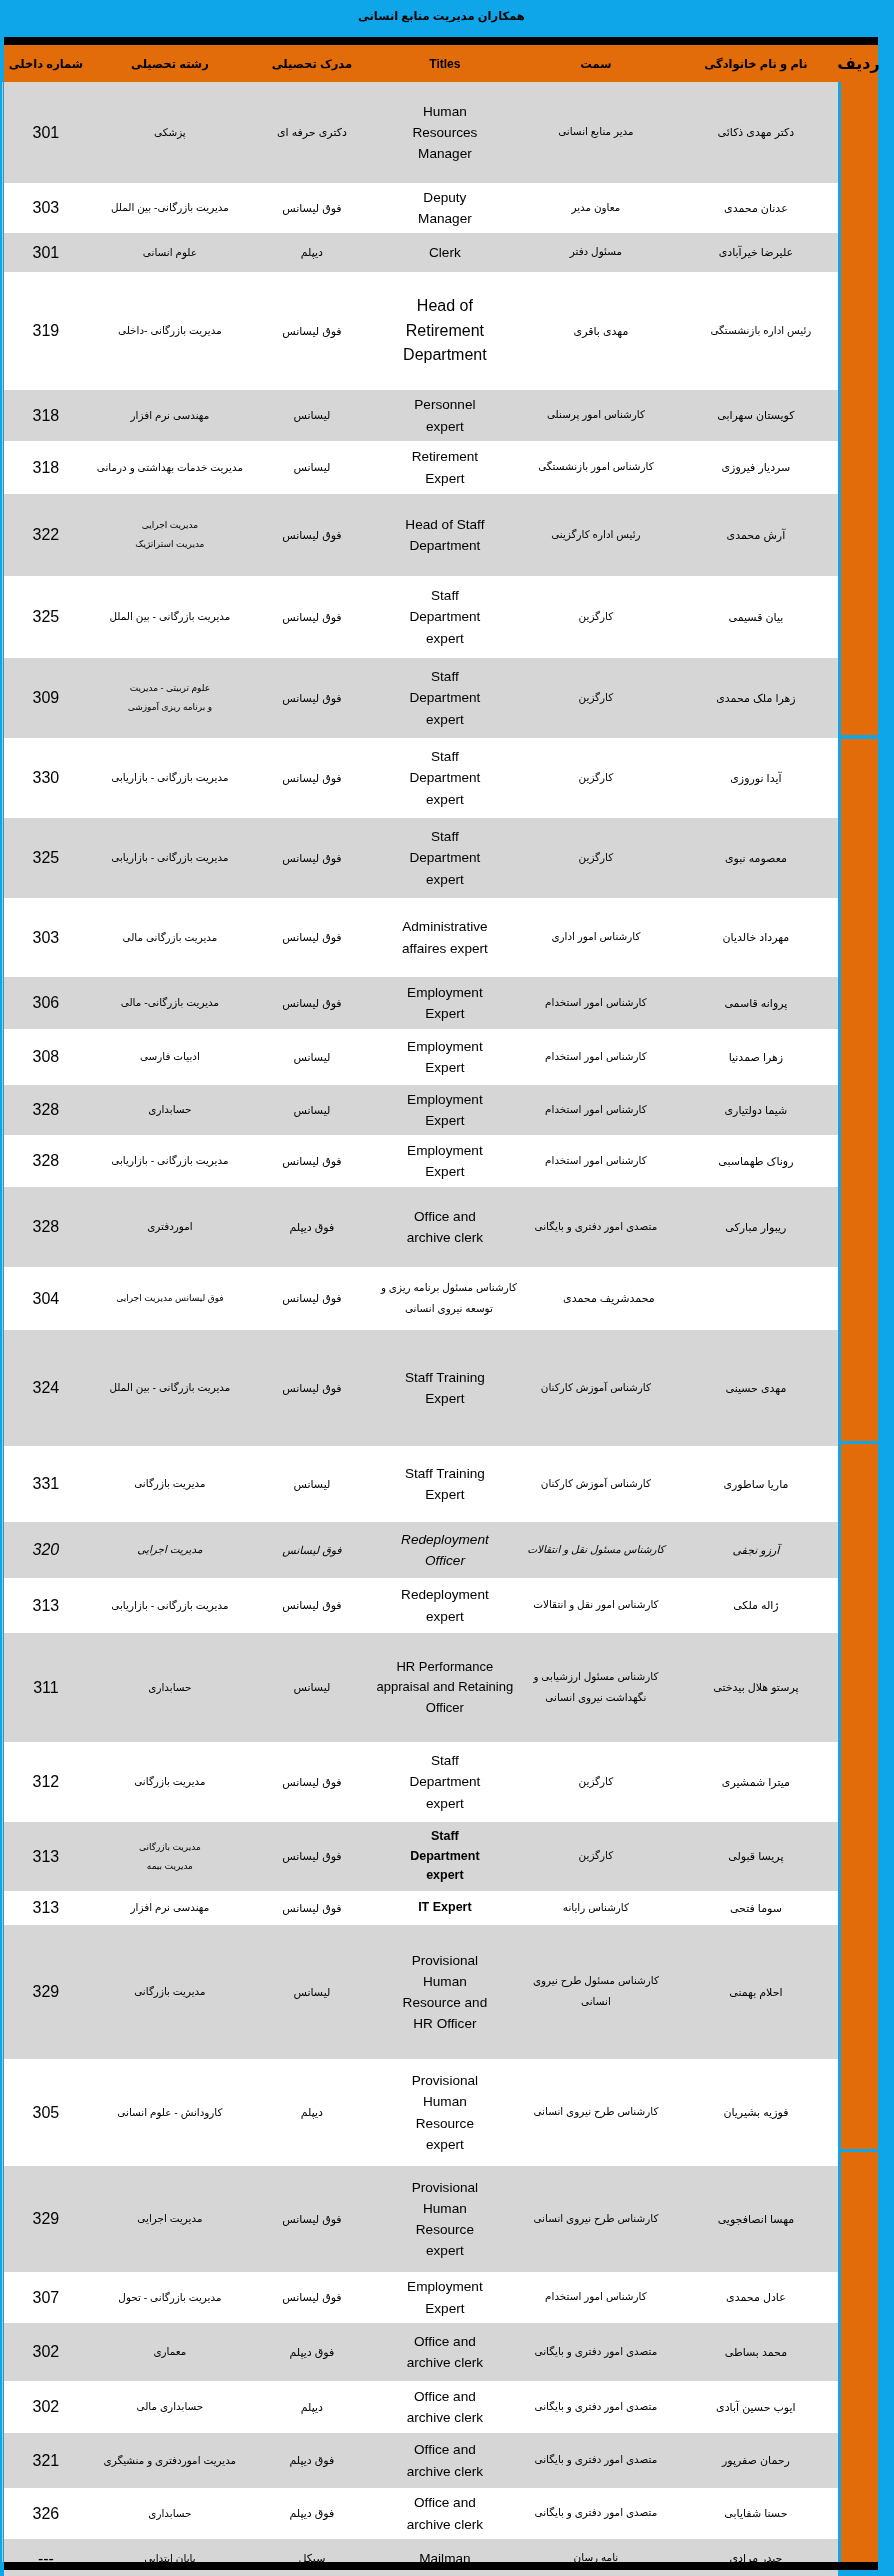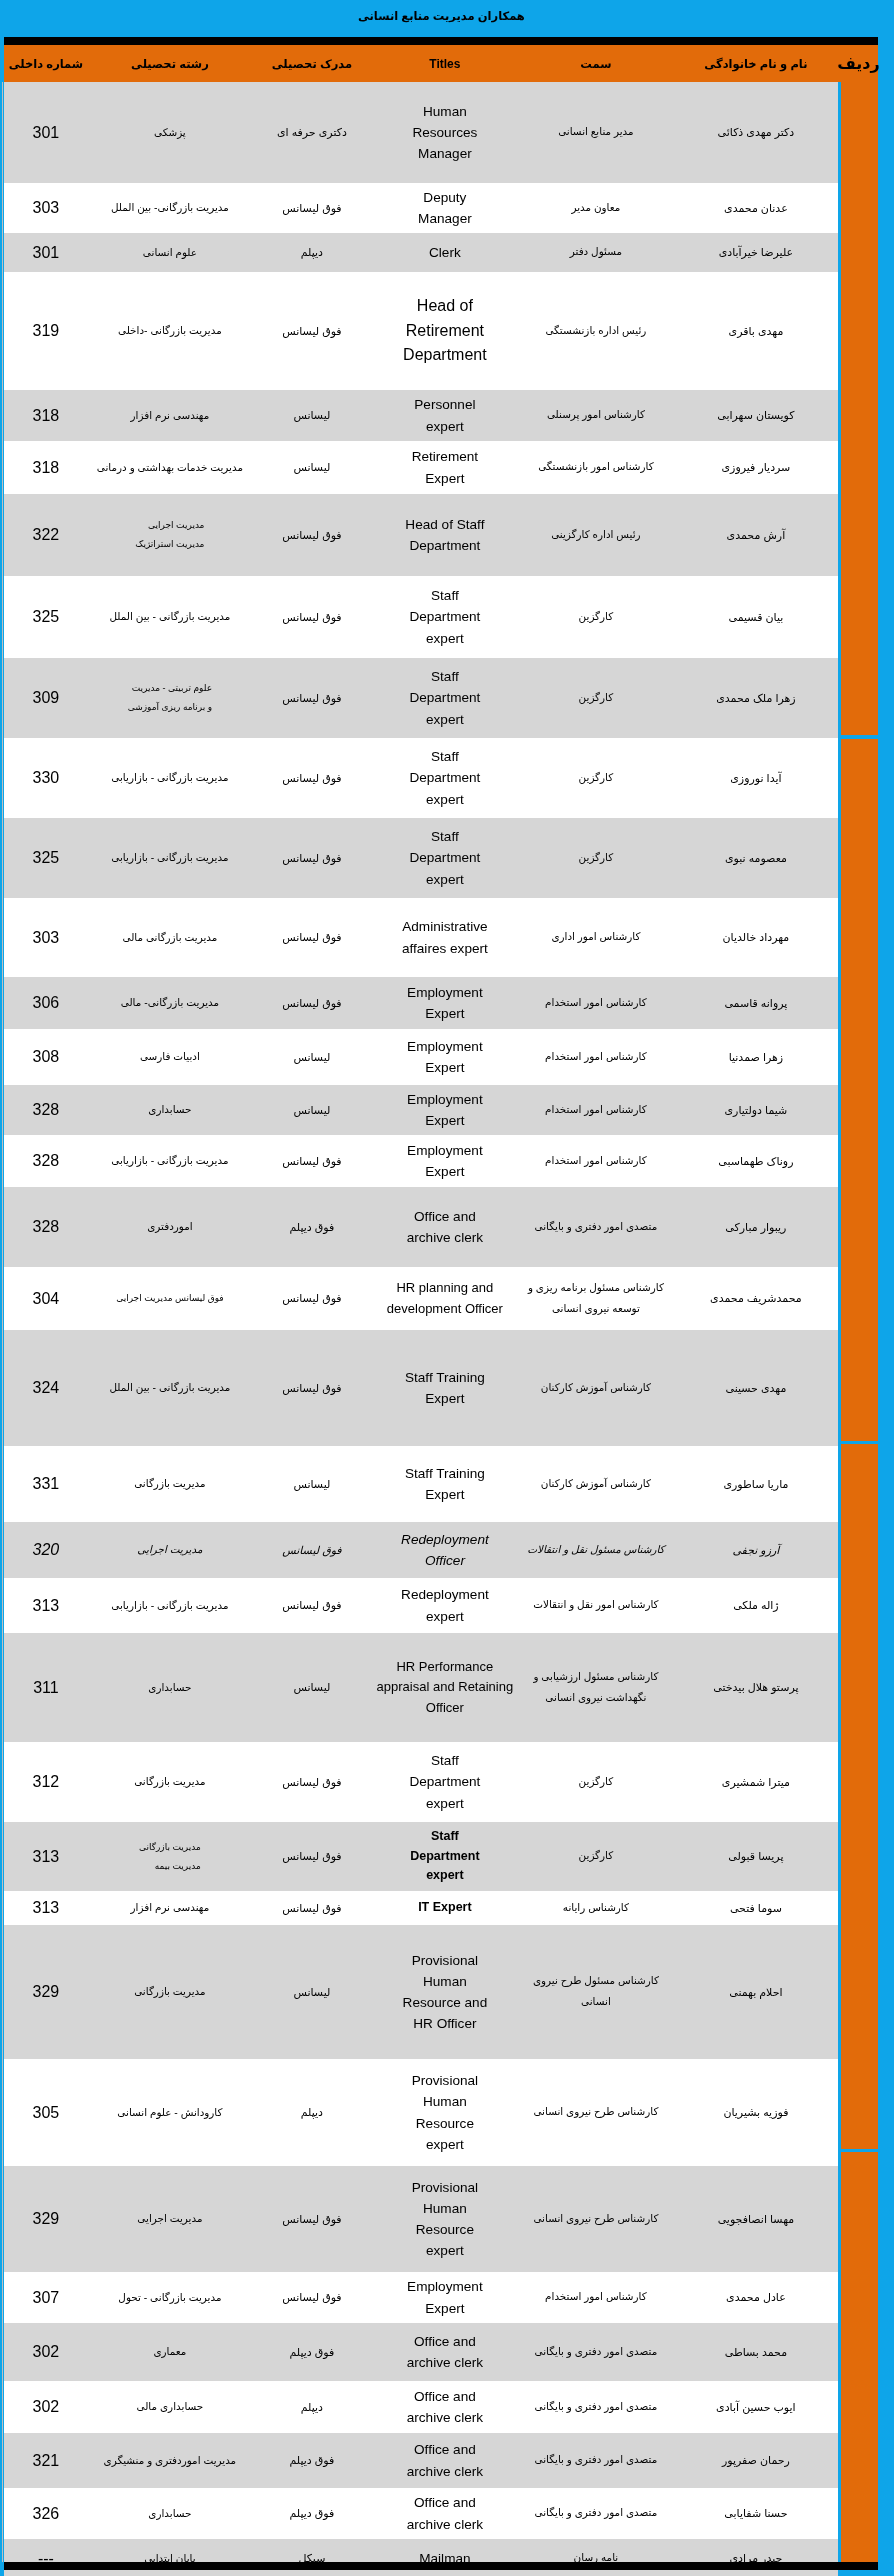--- a/index.html
+++ b/index.html
@@ -22,21 +22,21 @@
   .h-name{width:165px;text-align:right;}
   .h-radif{width:40px;font-size:16px;}
 
   .body-area{position:absolute;left:4.4px;top:82px;width:874px;height:2480px;}
   .rows{position:absolute;left:0;top:0;width:834px;}
   .row{display:flex;width:834px;background:#ffffff;}
   .row.alt{background:#d6d6d6;}
   .cell{display:flex;align-items:center;justify-content:center;color:#000;text-align:center;
     overflow:hidden;}
   .c-ext{width:83px;font-size:16px;}
-  .c-field{width:165px;font-size:10.4px;direction:rtl;line-height:2.1;white-space:pre-line;text-align:right;}
+  .c-field{width:165px;font-size:10.4px;direction:rtl;line-height:2.1;white-space:pre-line;}
   .c-field.small{font-size:9px;}
   .c-field.clip{white-space:nowrap;}
   .c-degree{width:119px;font-size:11px;direction:rtl;}
   .c-title{width:147px;font-size:13.6px;line-height:1.55;}
   .c-title .tin{width:93px;text-align:center;}
   .c-title.t-big{font-size:16px;}
   .c-title.t-bold{font-size:12.5px;font-weight:bold;}
   .c-title.t-wide{font-size:13px;}
   .c-title.t-wide .tin{width:146px;}
   .c-pos{width:155px;font-size:10.4px;direction:rtl;line-height:2.0;}
@@ -94,22 +94,22 @@
           <div class="cell c-pos">مسئول دفتر</div>
           <div class="cell c-name">علیرضا خیرآبادی</div>
         </div>
         <div class="row" style="height: 118px;">
           <div class="cell c-ext">319</div>
           <div class="cell c-field">مدیریت بازرگانی -داخلی</div>
           <div class="cell c-degree">فوق لیسانس</div>
           <div class="cell c-title t-big">
             <div class="tin">Head of Retirement Department</div>
           </div>
+          <div class="cell c-name">مهدی باقری</div>
           <div class="cell c-pos">رئیس اداره بازنشستگی</div>
-          <div class="cell c-name">مهدی باقری</div>
         </div>
         <div class="row alt" style="height: 51px;">
           <div class="cell c-ext">318</div>
           <div class="cell c-field">مهندسی نرم افزار</div>
           <div class="cell c-degree">لیسانس</div>
           <div class="cell c-title">
             <div class="tin">Personnel expert</div>
           </div>
           <div class="cell c-pos">کارشناس امور پرسنلی</div>
           <div class="cell c-name">کویستان سهرابی</div>
@@ -233,23 +233,20 @@
           <div class="cell c-title">
             <div class="tin">Office and archive clerk</div>
           </div>
           <div class="cell c-pos">متصدی امور دفتری و بایگانی</div>
           <div class="cell c-name">ریبوار مبارکی</div>
         </div>
         <div class="row" style="height: 63px;">
           <div class="cell c-ext">304</div>
           <div class="cell c-field small">فوق لیسانس مدیریت اجرایی</div>
           <div class="cell c-degree">فوق لیسانس</div>
-          <div class="cell c-title t-wide">
-            <div class="tin">HR planning and development Officer</div>
-          </div>
           <div class="cell c-pos">کارشناس مسئول برنامه ریزی  و توسعه نیروی انسانی</div>
           <div class="cell c-name">محمدشریف محمدی</div>
         </div>
         <div class="row alt" style="height: 116px;">
           <div class="cell c-ext">324</div>
           <div class="cell c-field">مدیریت بازرگانی -  بین الملل</div>
           <div class="cell c-degree">فوق لیسانس</div>
           <div class="cell c-title">
             <div class="tin">Staff Training Expert</div>
           </div>

